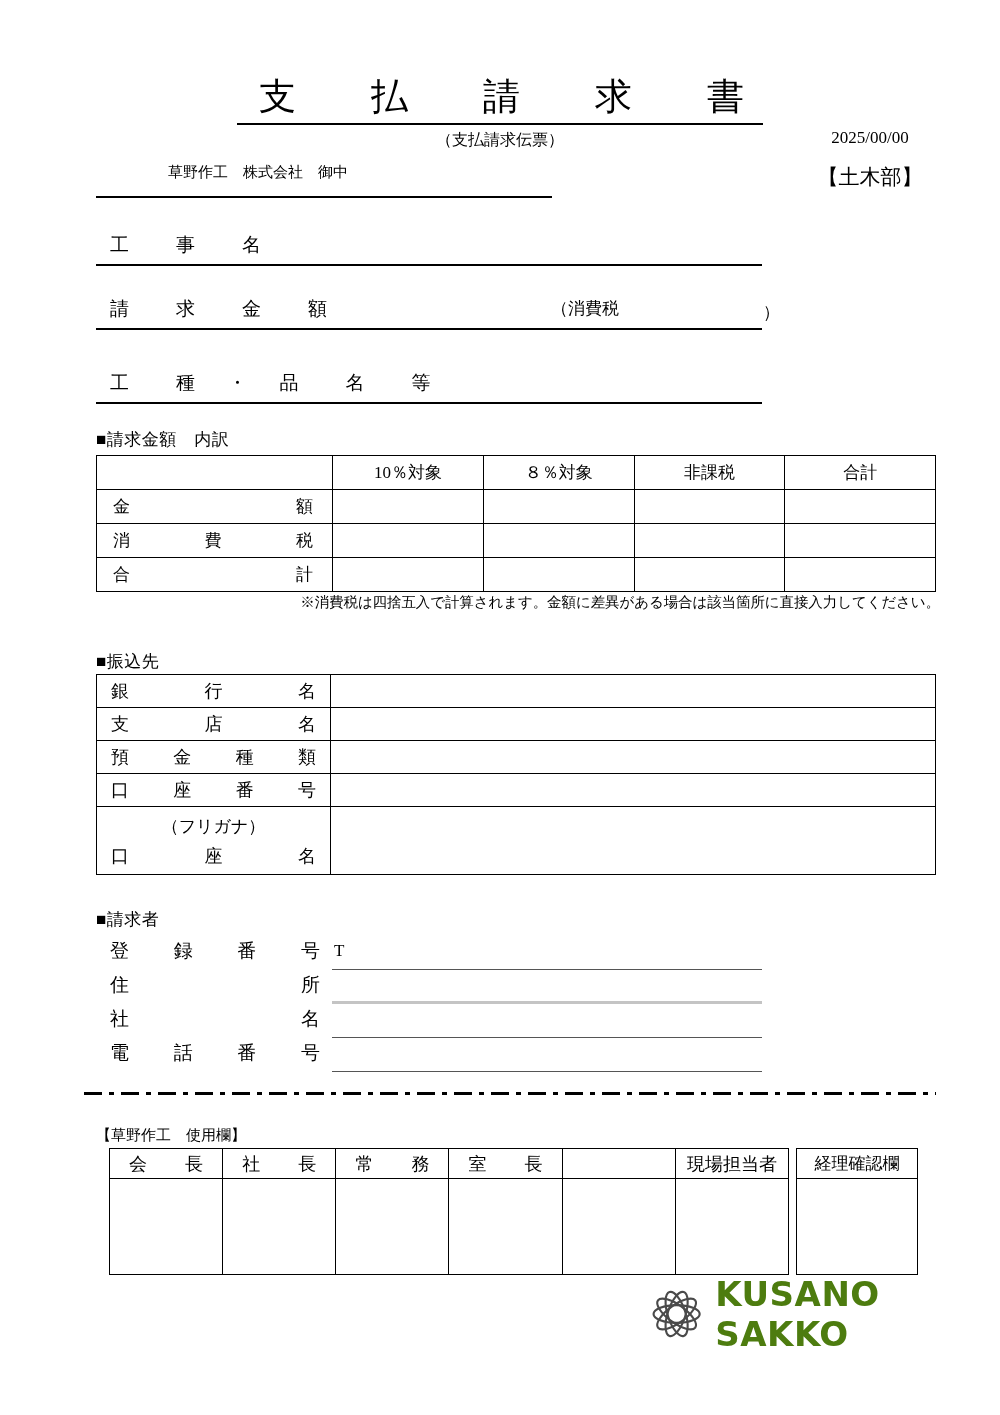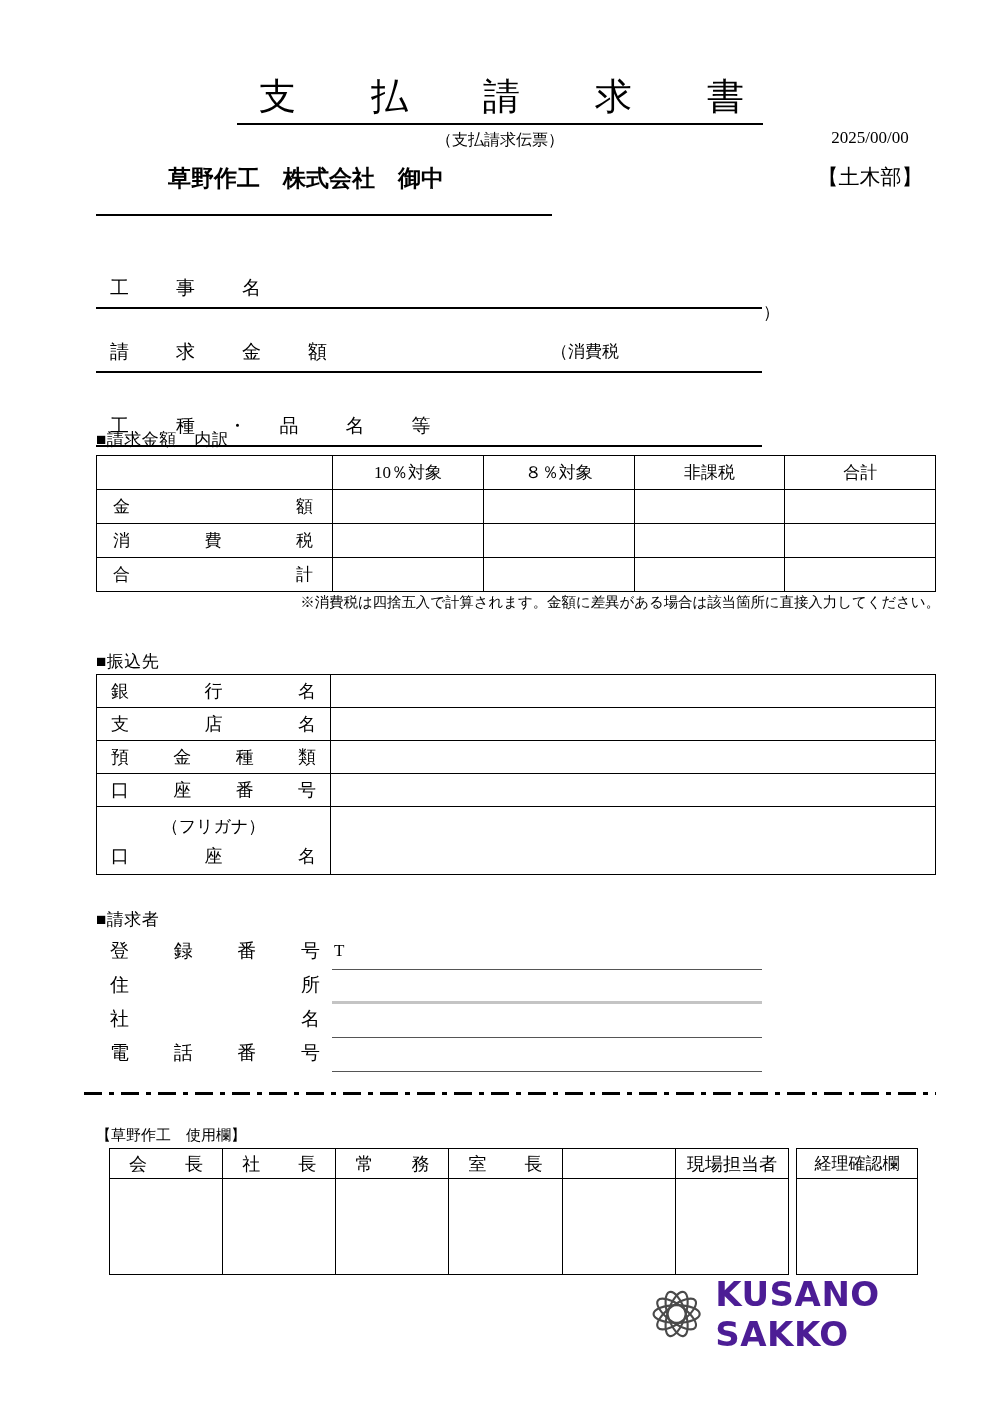--- a/index.html
+++ b/index.html
@@ -34,33 +34,31 @@
     text-align: center; font-size: 17px;
   }
   .dept {
     position: absolute; left: 790px; top: 163px; width: 160px;
     text-align: center; font-size: 21px;
   }
 
   
   .addressee {
     position: absolute; left: 96px; top: 163px; width: 456px;
-    font-size: 23px; padding-left: 72px; padding-bottom: 20px;
+    font-size: 15px; padding-left: 72px; padding-bottom: 14px;
     border-bottom: 2.5px solid #000;
     white-space: pre;
-    font-weight: bold;
   }
 
   
   .field-row {
     position: absolute; left: 96px; width: 666px;
     border-bottom: 2.5px solid #000;
     padding-bottom: 22px;
     height: 34px;
-    margin-top: 43px;
   }
   .field-label {
     position: absolute; left: 14px; top: 0;
     font-size: 19px; letter-spacing: 14px;
     white-space: pre;
   }
   .tax-inline {
     position: absolute; left: 455px; top: 1px;
     font-size: 17px;
   }
@@ -186,21 +184,21 @@
 
   
   .logo {
     position: absolute; left: 650px; top: 1274px;
     display: flex; align-items: center; gap: 12px;
   }
   .logo-mark { width: 58px; height: 54px; display: block; }
   .logo-text {
     font-family: "DejaVu Sans", "Liberation Sans", sans-serif;
     font-size: 34px; font-weight: bold; letter-spacing: 0.5px;
-    color: #4c1d95;
+    color: #4d7c0f;
   }
 </style>
 </head>
 <body>
 
 <div class="page">
 
   <div class="title-wrap">
     <span class="title">支　払　請　求　書</span>
   </div>

